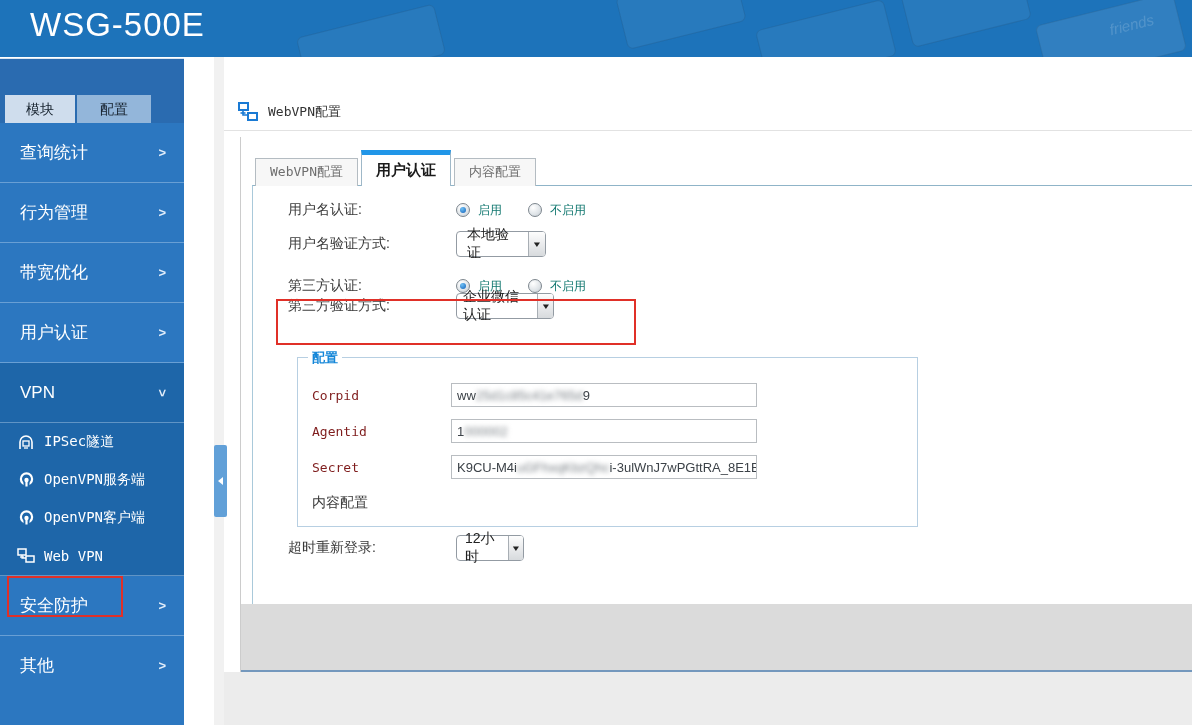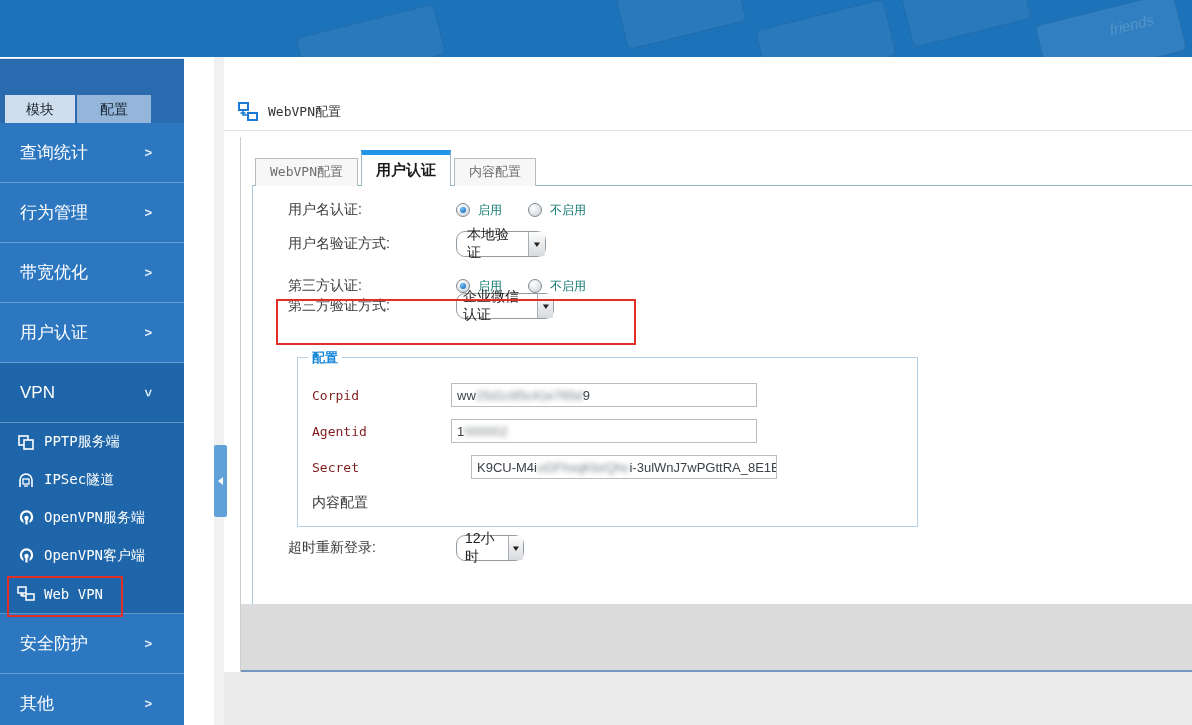--- a/index.html
+++ b/index.html
@@ -12,21 +12,21 @@
          border:1px solid rgba(0,0,0,0.10);transform:rotate(-14deg);}
   .wm{position:absolute;right:38px;top:16px;transform:rotate(-14deg);
       color:rgba(255,255,255,0.16);font-size:15px;font-style:italic;}
   
   .sidebar{position:absolute;left:0;top:58px;width:184px;height:668px;background:#2c77c0;color:#fff;border-top:1px solid #d9e6f2;box-sizing:border-box;}
   .side-strip{position:relative;height:64px;background:#2a6bb0;}
   .side-tab{position:absolute;bottom:0;height:28px;line-height:28px;text-align:center;
             font-size:14px;color:#16222e;cursor:pointer;}
   .side-tab.t0{left:5px;width:70px;background:#cfdded;}
   .side-tab.t1{left:77px;width:74px;background:#93b6da;}
-  .menu-item{height:60px;line-height:60px;padding:0 32px 0 20px;font-size:17px;
+  .menu-item{height:60px;line-height:60px;padding:0 18px 0 20px;font-size:17px;
              border-bottom:1px solid rgba(220,235,250,0.35);display:flex;align-items:center;
              justify-content:space-between;box-sizing:border-box;cursor:pointer;}
   .chev{font-size:13px;font-weight:bold;color:#e4eefa;}
   .chev.down{display:inline-block;transform:rotate(90deg);}
   .vpn-section{background:#1e66a9;text-align:right;}
   .submenu{border-bottom:1px solid rgba(220,235,250,0.35);}
   .sub-item{height:38px;display:flex;align-items:center;padding:0 10px 0 16px;font-size:14px;
             font-family:"DejaVu Sans Mono","Liberation Mono",monospace;cursor:pointer;}
   .sub-item .sicon{width:20px;height:16px;margin-right:8px;display:inline-flex;align-items:center;justify-content:center;}
   
@@ -57,21 +57,21 @@
   
   .frow{position:absolute;left:47px;display:flex;align-items:center;height:26px;}
   .flabel{width:168px;font-size:14px;color:#3a3a3a;}
   .rgroup{display:flex;align-items:center;}
   .radio{width:14px;height:14px;border-radius:50%;box-sizing:border-box;border:1px solid #7d868e;
          background:radial-gradient(circle at 35% 30%,#ffffff 0%,#dfe4e8 60%,#c2c9cf 100%);
          position:relative;cursor:pointer;}
   .radio.checked::after{content:"";position:absolute;left:3px;top:3px;width:6px;height:6px;border-radius:50%;
          background:radial-gradient(circle at 35% 30%,#6fc0f5,#1160b8);}
   .rlabel{font-size:12px;color:#0f766e;margin:0 26px 0 8px;}
-  .sel{display:inline-flex;align-items:stretch;border:1px solid #939ba3;border-radius:9px;background:#fff;
+  .sel{display:inline-flex;align-items:stretch;border:1px solid #939ba3;border-radius:4px;background:#fff;
        height:26px;box-sizing:border-box;cursor:pointer;}
   .sel .val{display:flex;align-items:center;padding:0 10px;font-size:14px;color:#222;}
   .sel .btn{width:18px;border-left:1px solid #a8aeb4;background:linear-gradient(#fdfdfd,#d7dadd);
             display:flex;align-items:center;justify-content:center;border-radius:0 2px 2px 0;}
   .sel .btn i{font-style:normal;font-size:8px;color:#222;transform:scaleX(1.3);}
   .ann-box{position:absolute;border:2px solid #e03028;z-index:8;pointer-events:none;}
   
   .fset{position:absolute;left:56px;top:220px;width:621px;height:170px;border:1px solid #b7cfe2;box-sizing:border-box;}
   .fset .legend{position:absolute;left:10px;top:-9px;background:#fff;padding:0 4px;
                 color:#1486d8;font-weight:bold;font-size:13px;}
@@ -88,20 +88,21 @@
 
 <div id="app">
 
   <div class="header">
     <div class="kbkey" style="left:620px;top:-18px;width:120px;height:52px;"></div>
     <div class="kbkey" style="left:760px;top:14px;width:130px;height:56px;"></div>
     <div class="kbkey" style="left:905px;top:-22px;width:120px;height:54px;"></div>
     <div class="kbkey" style="left:1040px;top:8px;width:140px;height:58px;background:rgba(255,255,255,0.09);"></div>
     <div class="kbkey" style="left:300px;top:20px;width:140px;height:50px;"></div>
     <div class="wm">friends</div>
+    <div class="brand">WSG-500E</div>
   </div>
 
   <div class="sidebar">
     <div class="side-strip">
       <div class="side-tab t0">模块</div>
       <div class="side-tab t1">配置</div>
     </div>
 
     <div class="menu-item">
       <span>查询统计</span>
@@ -119,29 +120,20 @@
       <span>用户认证</span>
       <span class="chev">&gt;</span>
     </div>
 
     <div class="vpn-section">
       <div class="menu-item">
         <span>VPN</span>
         <span class="chev down">&gt;</span>
       </div>
       <div class="submenu">
-        <div class="sub-item">
-          <span class="sicon">
-            <svg width="16" height="15" viewBox="0 0 16 15">
-                <rect x="1" y="1" width="9" height="9" fill="none" stroke="#fff" stroke-width="1.6"></rect>
-                <rect x="6" y="5" width="9" height="9" fill="#1e66a9" stroke="#fff" stroke-width="1.6"></rect>
-              </svg>
-          </span>
-          <span>PPTP服务端</span>
-        </div>
         <div class="sub-item">
           <span class="sicon">
             <svg width="16" height="15" viewBox="0 0 16 15">
                 <path d="M2 14 V7 a6 6 0 0 1 12 0 V14" fill="none" stroke="#fff" stroke-width="1.6"></path>
                 <rect x="5" y="6" width="6" height="5" fill="none" stroke="#fff" stroke-width="1.3"></rect>
                 <line x1="6" y1="13" x2="10" y2="13" stroke="#fff" stroke-width="1.3"></line>
               </svg>
           </span>
           <span>IPSec隧道</span>
         </div>
@@ -281,21 +273,21 @@
 
         <div class="fsrow" style="top:61px;">
           <span class="fslabel">Agentid</span>
           <span class="tbox">
             <span>1</span>
             <span class="blur">000002</span>
             <span></span>
           </span>
         </div>
 
-        <div class="fsrow" style="top:97px;gap:20px;">
+        <div class="fsrow" style="top:97px;">
           <span class="fslabel">Secret</span>
           <span class="tbox">
             <span>K9CU-M4i</span>
             <span class="blur">uGFhxqKbzQhc</span>
             <span>i-3ulWnJ7wPGttRA_8E1BC</span>
           </span>
         </div>
 
         <div class="fsrow" style="top:133px;">
           <span class="fslabel cjk">内容配置</span>

